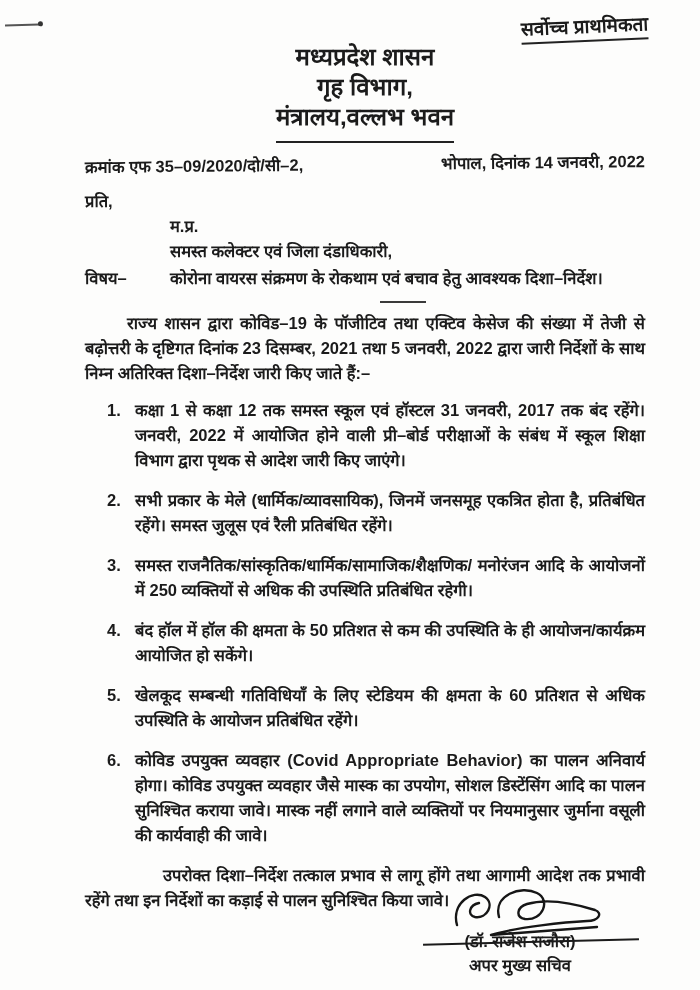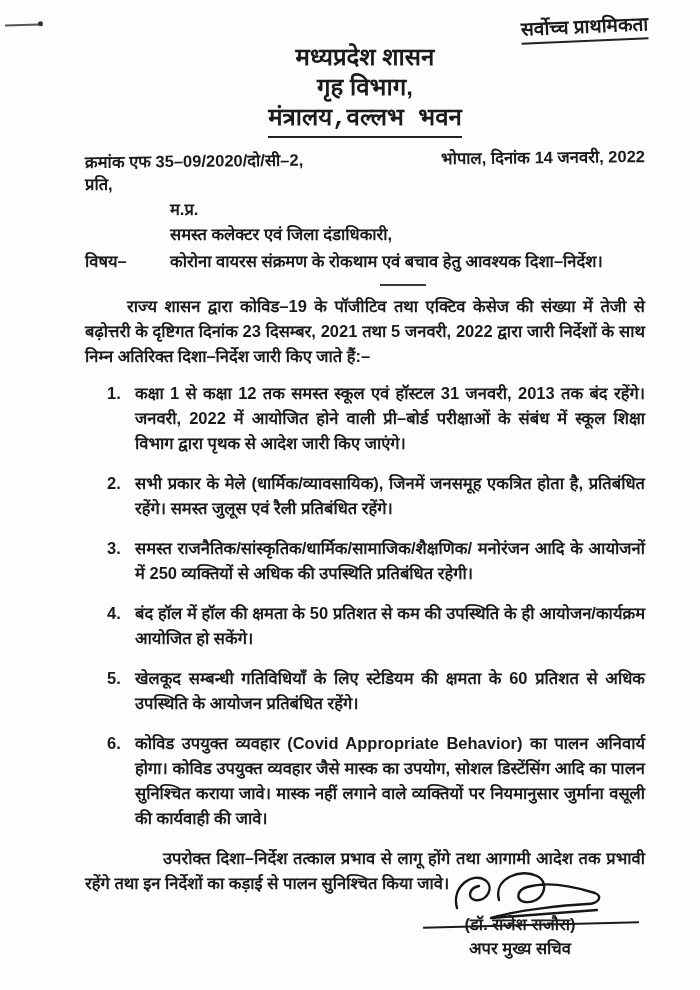--- a/index.html
+++ b/index.html
@@ -32,27 +32,27 @@
     border-bottom:2px solid #222;
     padding-bottom:1px;
     transform:rotate(-2.5deg);
   }
   .letterhead{
     text-align:center;
     margin-top:30px;
     line-height:30px;
   }
   .letterhead .lh-line{font-size:24px;font-weight:700;}
-  .letterhead .lh-underline{display:inline-block;border-bottom:2px solid #222;padding-bottom:2px;font-family:Liberation Mono, monospace;}
+  .letterhead .lh-underline{display:inline-block;border-bottom:2px solid #222;padding-bottom:9px;}
   .ref-row{
     display:flex;justify-content:space-between;
     margin-top:9px;
     transform:rotate(-0.6deg);
   }
-  .to-label{margin-top:0px;}
+  .to-label{margin-top:12px;}
   .to-lines{margin-left:85px;}
   .label-row{display:flex;margin-top:2px;}
   .label-col{width:85px;flex:none;}
   .label-text{flex:1;text-align:justify;}
   .divider{
     width:46px;border-top:2.5px solid #3a3a3a;
     margin:10px auto 8px 295px;
   }
   .intro{
     text-align:justify;
@@ -121,21 +121,21 @@
   </div>
 
 
   <div class="divider"></div>
 
   <div class="intro">राज्य शासन द्वारा कोविड–19 के पॉजीटिव तथा एक्टिव केसेज की संख्या में तेजी से बढ़ोत्तरी के दृष्टिगत दिनांक 23 दिसम्बर, 2021 तथा 5 जनवरी, 2022 द्वारा जारी निर्देशों के साथ निम्न अतिरिक्त दिशा–निर्देश जारी किए जाते हैं:–</div>
 
   <div class="directives">
     <div class="directive">
       <div class="num">1.</div>
-      <div class="txt">कक्षा 1 से कक्षा 12 तक समस्त स्कूल एवं हॉस्टल 31 जनवरी, 2013 तक बंद रहेंगे। जनवरी, 2022 में आयोजित होने वाली प्री–बोर्ड परीक्षाओं के संबंध में स्कूल शिक्षा विभाग द्वारा पृथक से आदेश जारी किए जाएंगे।</div>
+      <div class="txt">कक्षा 1 से कक्षा 12 तक समस्त स्कूल एवं हॉस्टल 31 जनवरी, 2017 तक बंद रहेंगे। जनवरी, 2022 में आयोजित होने वाली प्री–बोर्ड परीक्षाओं के संबंध में स्कूल शिक्षा विभाग द्वारा पृथक से आदेश जारी किए जाएंगे।</div>
     </div>
     <div class="directive">
       <div class="num">2.</div>
       <div class="txt">सभी प्रकार के मेले (धार्मिक/व्यावसायिक), जिनमें जनसमूह एकत्रित होता है, प्रतिबंधित रहेंगे। समस्त जुलूस एवं रैली प्रतिबंधित रहेंगे।</div>
     </div>
     <div class="directive">
       <div class="num">3.</div>
       <div class="txt">समस्त राजनैतिक/सांस्कृतिक/धार्मिक/सामाजिक/शैक्षणिक/ मनोरंजन आदि के आयोजनों में 250 व्यक्तियों से अधिक की उपस्थिति प्रतिबंधित रहेगी।</div>
     </div>
     <div class="directive">

